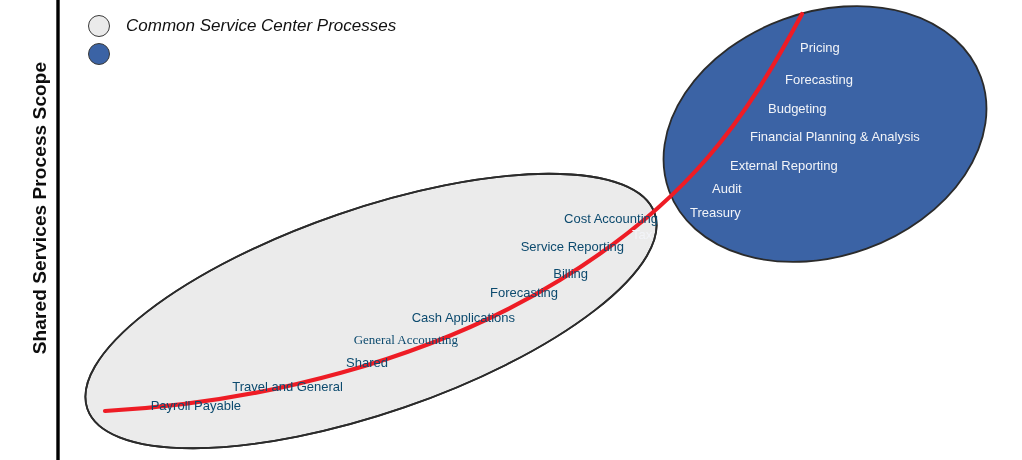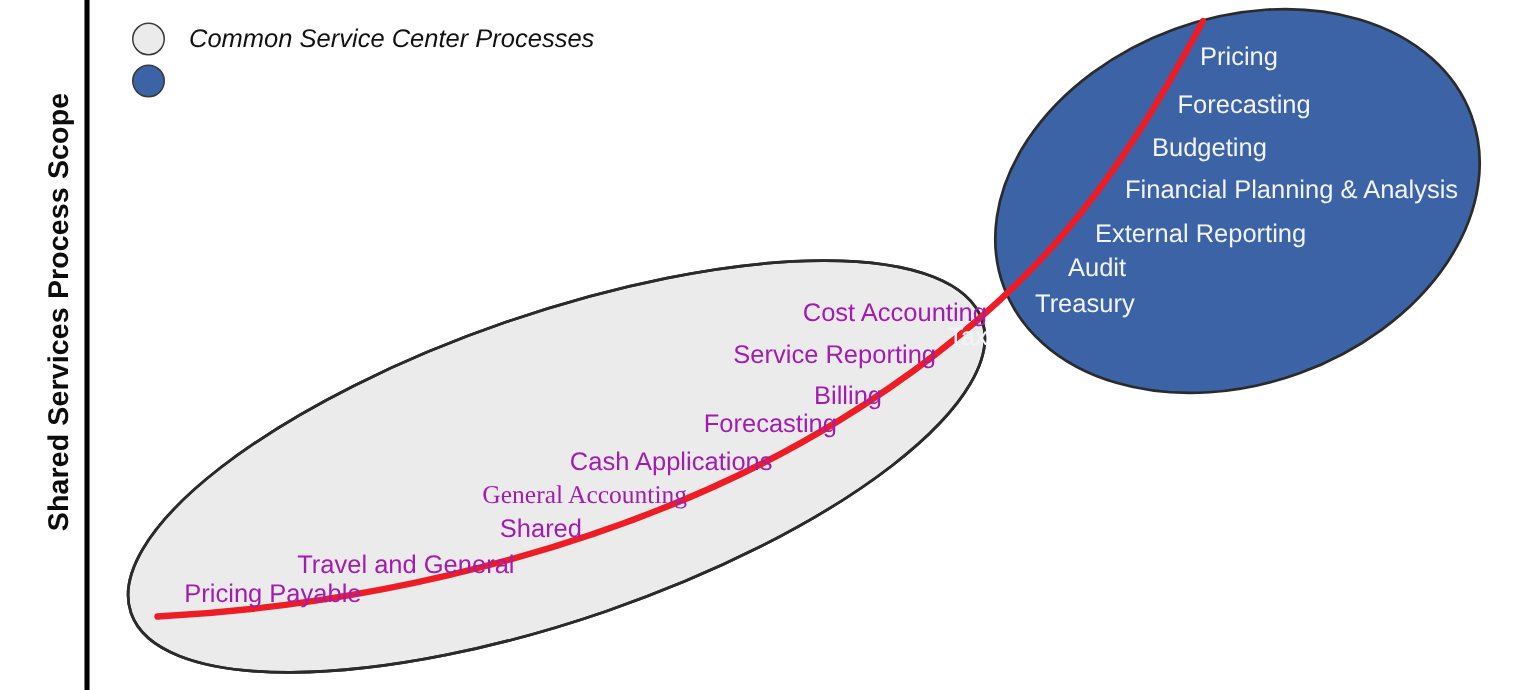--- a/index.html
+++ b/index.html
@@ -58,26 +58,27 @@
   .legend-label {
     margin-left: 16px;
     font-size: 17px;
     font-style: italic;
     color: #111111;
     white-space: nowrap;
     text-align: center;
   }
   .proc-label {
     position: absolute;
-    font-size: 17px;
+    font-size: 13px;
     white-space: nowrap;
     line-height: 1;
+    margin-top: 12px;
   }
   .proc-label.dark {
-    color: #a21caf;
+    color: #0c4a6e;
   }
   .proc-label.light {
     color: #f2f4f8;
   }
   .proc-label.right {
     text-align: right;
     transform: translateX(-100%);
   }
   .proc-label.left {
     text-align: left;
@@ -124,21 +125,21 @@
 
   <div>
     <span class="proc-label dark right" style="left:658px; top:200px;">Cost Accounting</span>
     <span class="proc-label dark right" style="left:624px; top:228px;">Service Reporting</span>
     <span class="proc-label dark right" style="left:588px; top:255px;">Billing</span>
     <span class="proc-label dark right" style="left:558px; top:274px;">Forecasting</span>
     <span class="proc-label dark right" style="left:515px; top:299px;text-align:right;">Cash Applications</span>
     <span class="proc-label dark right" style="left:458px; top:321px;font-family:Liberation Serif, serif;">General Accounting</span>
     <span class="proc-label dark right" style="left:388px; top:344px;">Shared</span>
     <span class="proc-label dark right" style="left:343px; top:368px;">Travel and General</span>
-    <span class="proc-label dark right" style="left:241px; top:387px;">Pricing Payable</span>
+    <span class="proc-label dark right" style="left:241px; top:387px;">Payroll Payable</span>
   </div>
 
   <div>
     <span class="proc-label light left" style="left:800px; top:29px;">Pricing</span>
     <span class="proc-label light left" style="left:785px; top:61px;">Forecasting</span>
     <span class="proc-label light left" style="left:768px; top:90px;">Budgeting</span>
     <span class="proc-label light left" style="left:750px; top:118px;">Financial Planning &amp; Analysis</span>
     <span class="proc-label light left" style="left:730px; top:147px;">External Reporting</span>
     <span class="proc-label light left" style="left:712px; top:170px;">Audit</span>
     <span class="proc-label light left" style="left:690px; top:194px;">Treasury</span>

